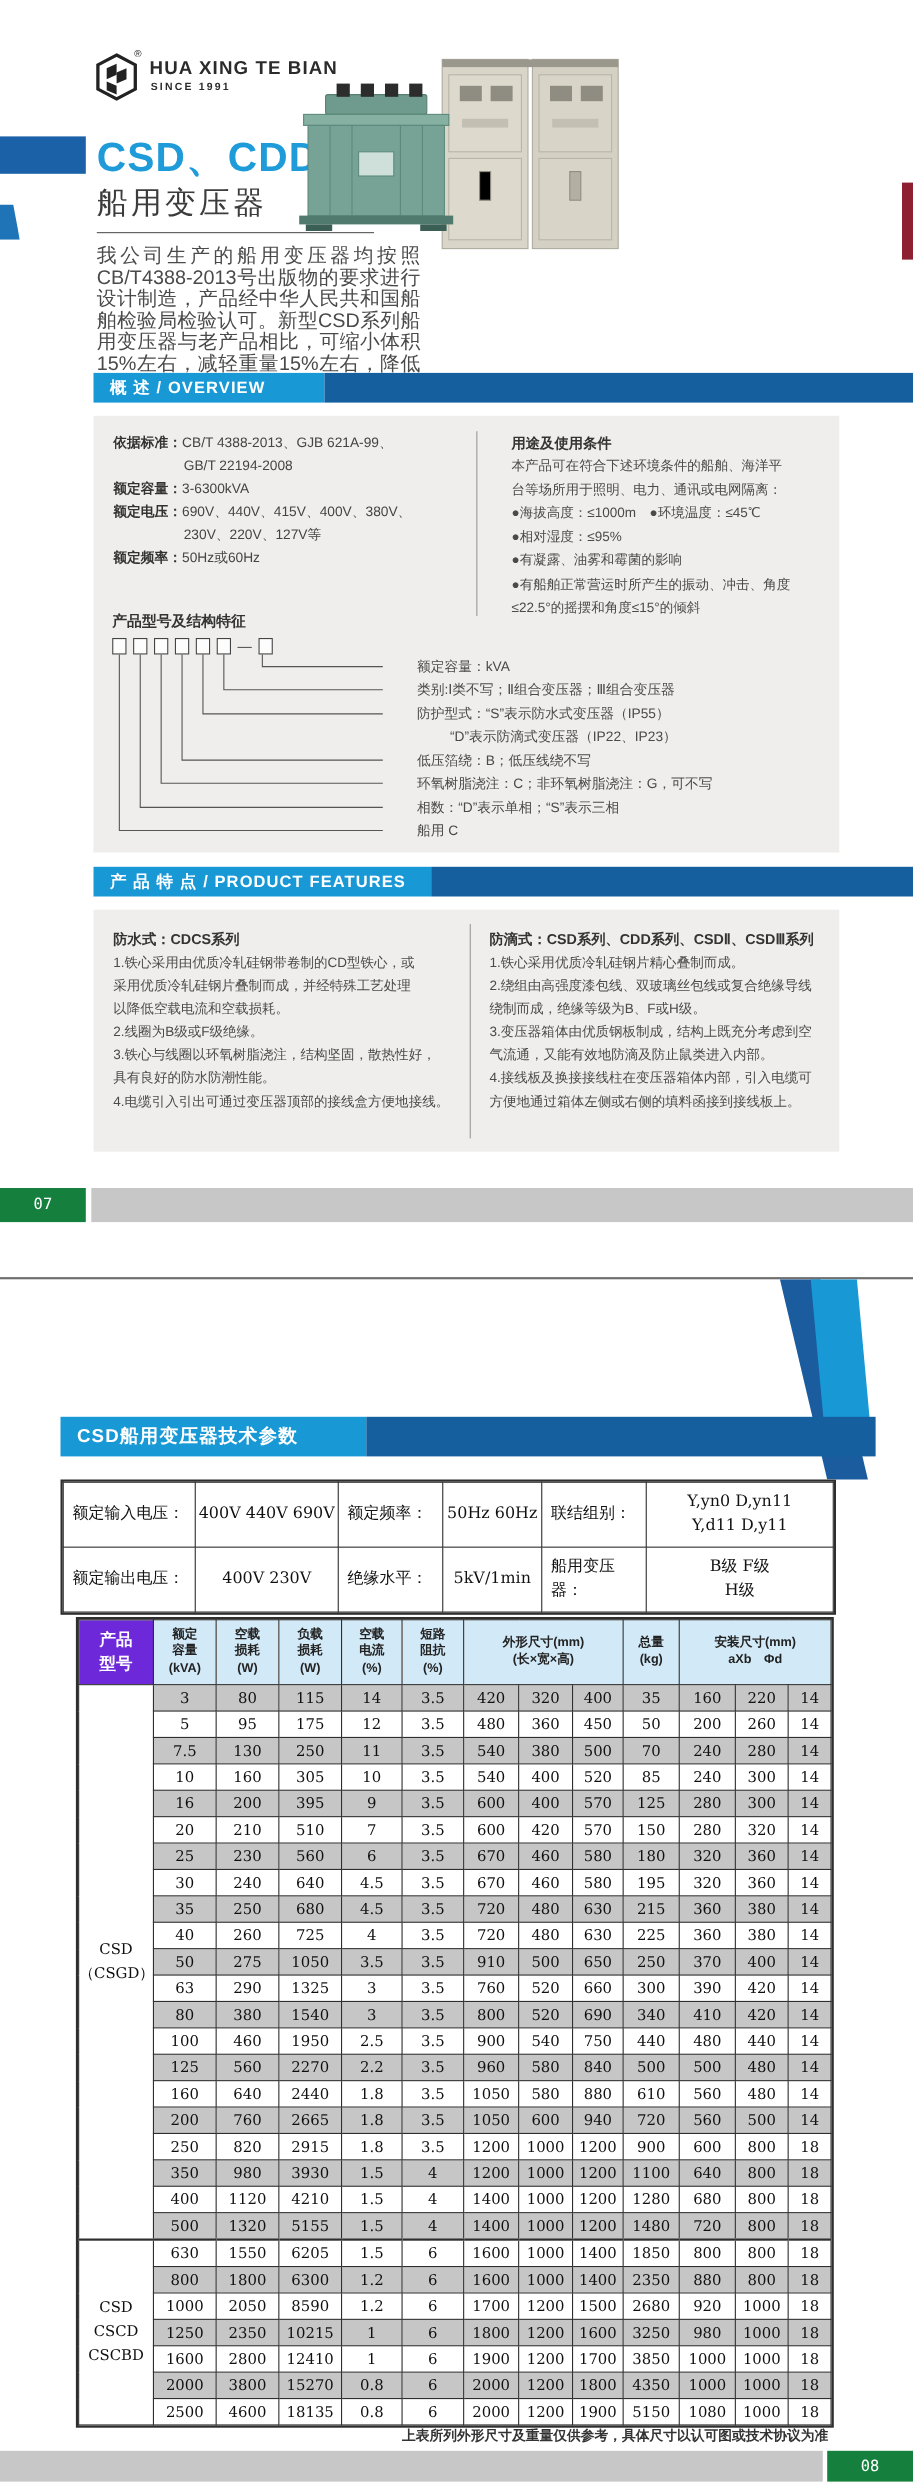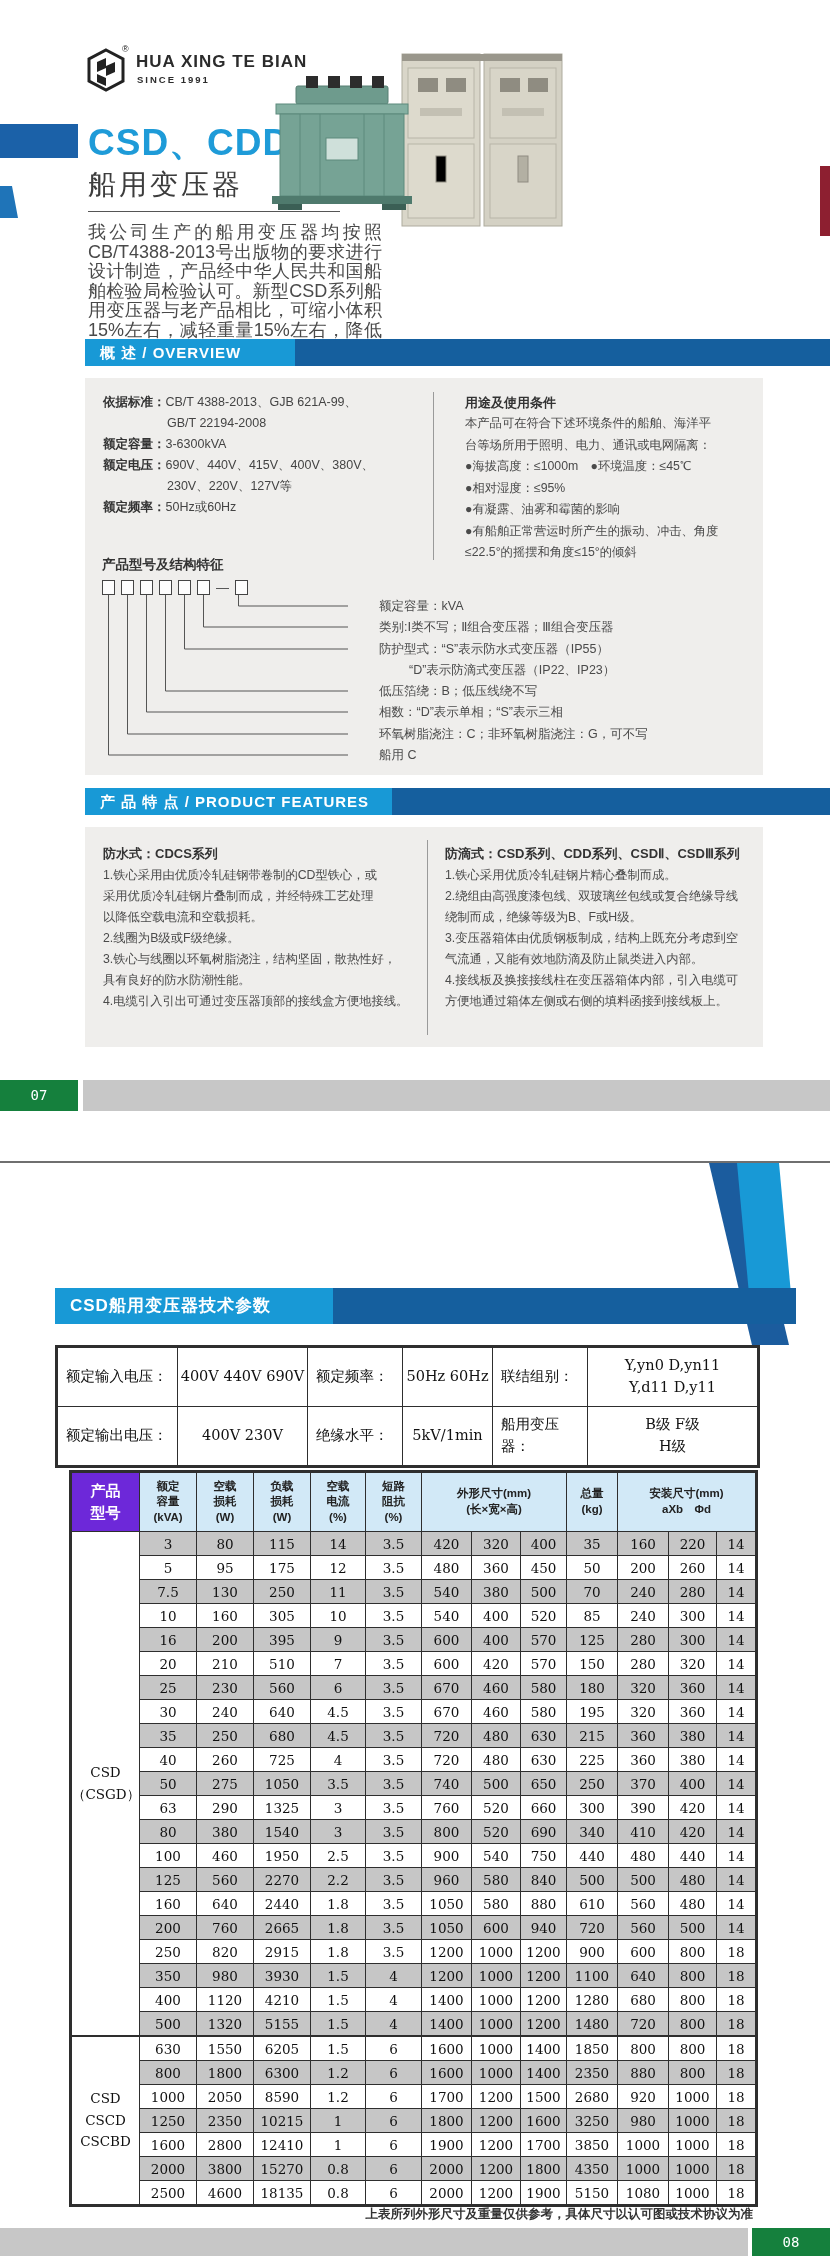--- a/index.html
+++ b/index.html
@@ -194,22 +194,22 @@
         <polyline points="42.5,17 42.5,156 263,156"></polyline>
         <polyline points="23.5,17 23.5,177 263,177"></polyline>
       </g>
     </svg>
     <div class="abs model-labels" style="left:335px;top:596px;width:400px;margin-left:44px;">
         <div class="model-label">额定容量：kVA</div>
         <div class="model-label">类别:Ⅰ类不写；Ⅱ组合变压器；Ⅲ组合变压器</div>
         <div class="model-label">防护型式：“S”表示防水式变压器（IP55）</div>
         <div class="model-label">“D”表示防滴式变压器（IP22、IP23）</div>
         <div class="model-label">低压箔绕：B；低压线绕不写</div>
+        <div class="model-label">环氧树脂浇注：C；非环氧树脂浇注：G，可不写</div>
         <div class="model-label">相数：“D”表示单相；“S”表示三相</div>
-        <div class="model-label">环氧树脂浇注：C；非环氧树脂浇注：G，可不写</div>
         <div class="model-label">船用 C</div>
       </div>
 
     <div class="abs sec-bar" style="left:85px;top:788px;width:745px;border-radius:12px;">
       <div class="seg-light" style="width:292px;">产 品 特 点 / PRODUCT FEATURES</div>
       <div class="seg-dark"></div>
     </div>
     <div class="abs gray-box" style="left:85px;top:827px;width:678px;height:220px;"></div>
     <div class="abs" style="left:103px;top:843px;width:315px;">
       <div class="feat-title">防水式：CDCS系列</div>
@@ -474,21 +474,21 @@
               <td>360</td>
               <td>380</td>
               <td>14</td>
             </tr>
             <tr class="row-gray">
               <td>50</td>
               <td>275</td>
               <td>1050</td>
               <td>3.5</td>
               <td>3.5</td>
-              <td>740</td>
+              <td>910</td>
               <td>500</td>
               <td>650</td>
               <td>250</td>
               <td>370</td>
               <td>400</td>
               <td>14</td>
             </tr>
             <tr class="row-white">
               <td>63</td>
               <td>290</td>

